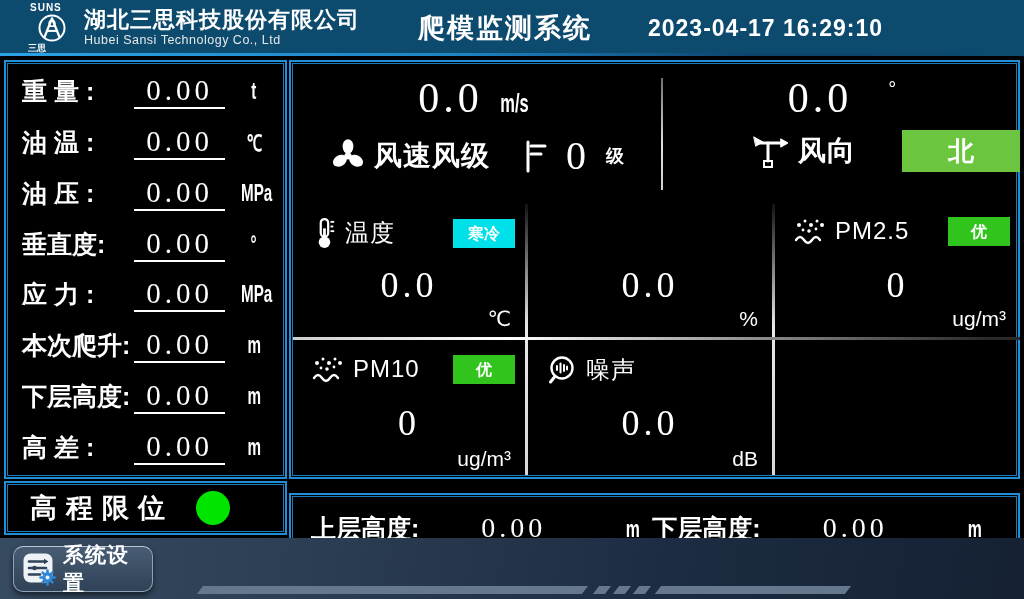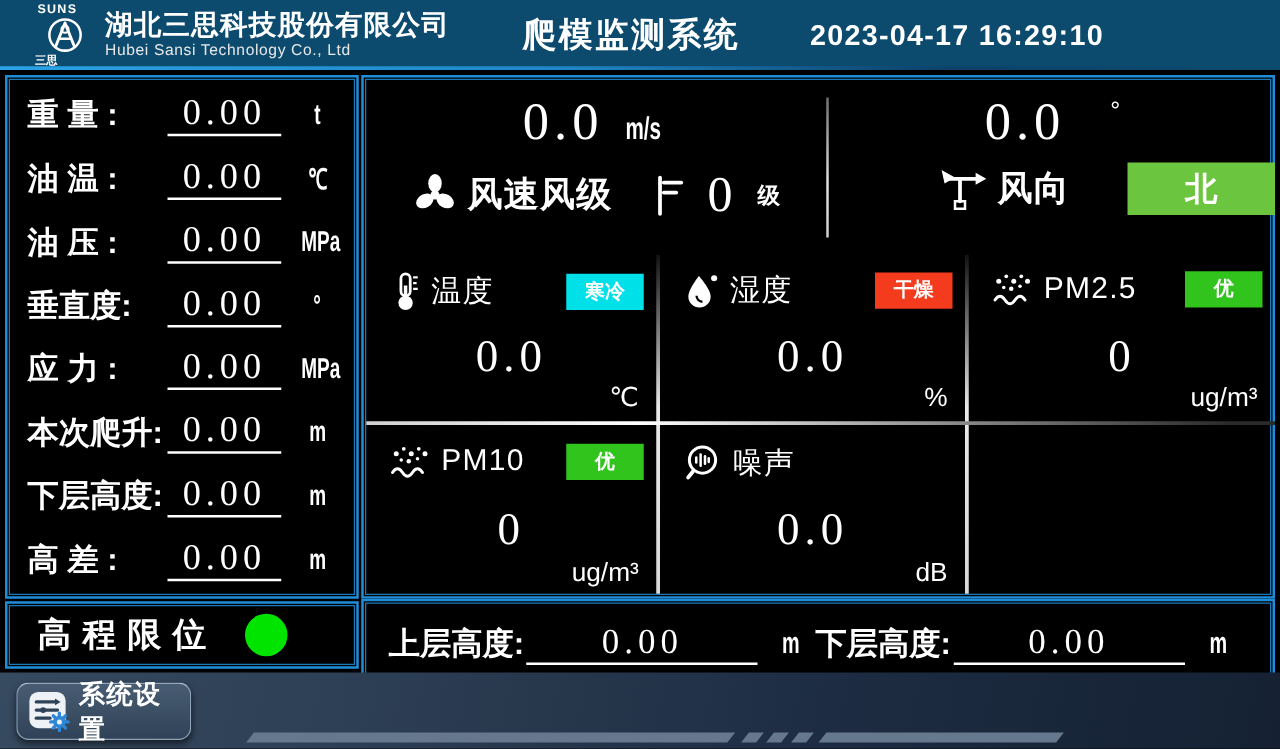--- a/index.html
+++ b/index.html
@@ -23,21 +23,21 @@
     background:linear-gradient(90deg,#2aa3e6 0%,#1e86c6 45%,#0c416a 75%,rgba(5,25,45,0) 98%); }
 
   
   .bluepanel { position:absolute; border:2px solid #1f8ed8; background:#000; }
   .bluepanel::before { content:""; position:absolute; inset:1px;
     border:1px solid rgba(31,142,216,.85); pointer-events:none; }
 
   .sidebar-panel { left:4px; top:60px; width:283px; height:419px; }
   .limit-panel   { left:4px; top:481px; width:283px; height:54px; }
   .main-panel    { left:289px; top:60px; width:731px; height:419px; }
-  .heights-panel { left:289px; top:479px; width:731px; height:71px;text-decoration:underline; }
+  .heights-panel { left:289px; top:493px; width:731px; height:71px;text-decoration:underline; }
 
   
   .sidebar-inner { position:absolute; inset:4px 8px; display:flex; flex-direction:column; }
   .side-row { flex:1; display:flex; align-items:center; padding:0 2px 0 8px; }
   .side-label { width:112px; font-size:25px; font-weight:bold; white-space:nowrap; letter-spacing:0px; }
   .side-value { flex:1; border-bottom:2px solid #fff; text-align:center;
     font-family:"Liberation Serif","DejaVu Serif",serif; font-size:29px; letter-spacing:4px;
     height:37px; line-height:36px; margin:0 8px 2px 0; }
   .side-unit { width:42px; text-align:center; font-size:23px; }
   .cond { display:inline-block; transform:scaleX(.66); transform-origin:center;
@@ -271,31 +271,20 @@
             </svg>
           </span>
           <span class="cell-label">温度</span>
           <span class="badge" style="background-color: rgb(0, 224, 232);">寒冷</span>
         </div>
         <div class="cell-value">0.0</div>
         <div class="cell-unit">℃</div>
       </div>
 
       <div class="cell c-r1 c-c2">
-        <div class="cell-head">
-          <span class="icon">
-            <svg width="30" height="32" viewBox="0 0 32 34">
-              <path d="M14,5 C14,5 5,16 5,22.5 a9.5,9.5 0 0 0 19,0 C24,16 14,5 14,5 Z" fill="#fff"></path>
-              <path d="M12,22 a5,5 0 0 0 5,5" stroke="#000" stroke-width="2" fill="none"></path>
-              <circle cx="27" cy="7" r="2.6" fill="#fff"></circle>
-            </svg>
-          </span>
-          <span class="cell-label">湿度</span>
-          <span class="badge" style="background-color: rgb(244, 59, 29);">干燥</span>
-        </div>
         <div class="cell-value">0.0</div>
         <div class="cell-unit">%</div>
       </div>
 
       <div class="cell c-r1 c-c3">
         <div class="cell-head">
           <span class="icon">
             <svg width="34" height="30" viewBox="0 0 34 30" fill="#fff">
               <circle cx="6" cy="9" r="2"></circle>
                 <circle cx="12" cy="5" r="1.5"></circle>

